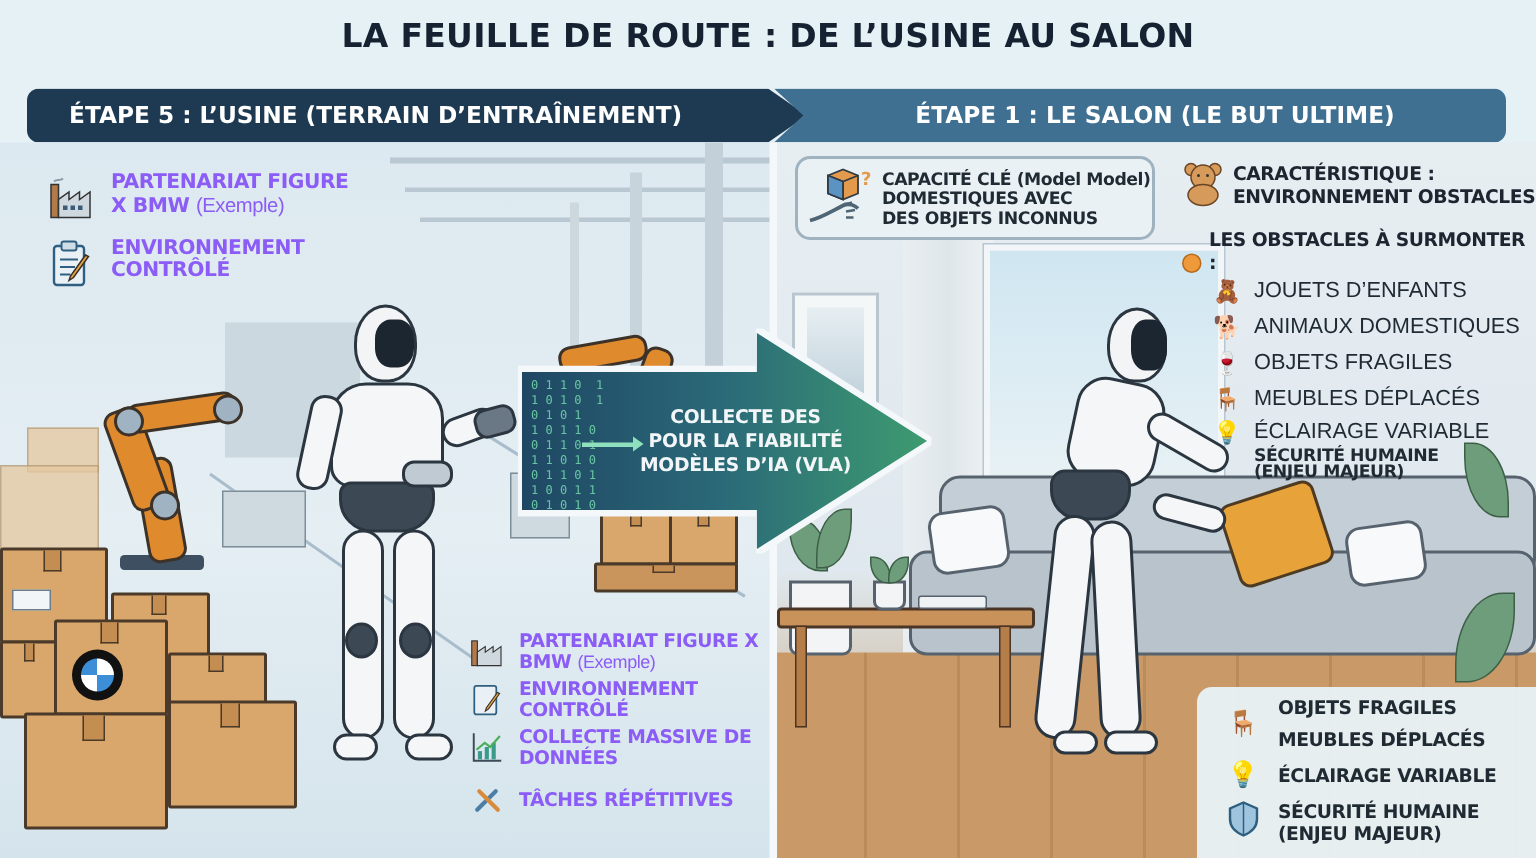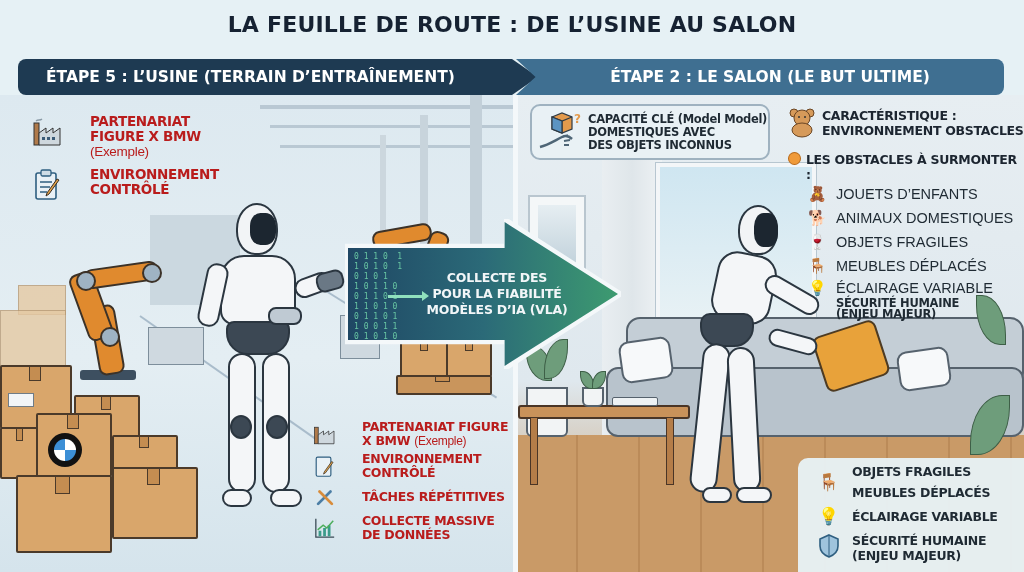--- a/index.html
+++ b/index.html
@@ -48,30 +48,30 @@
   .table-top { position: absolute; background: #c9925a; border: 2px solid #4a3526; border-radius: 3px; }
   .table-leg { position: absolute; background: #b57d48; border: 1.5px solid #4a3526; }
   .floor { position: absolute; background: repeating-linear-gradient(90deg,#c99a67 0 60px,#bb8b59 60px 62px); }
   .plant-pot { position: absolute; background: #f2f4f5; border: 2px solid #56626d; border-radius: 0 0 6px 6px; }
   .leaf { position: absolute; background: #6e9d7b; border: 1.5px solid #3e5f47; border-radius: 0 80% 0 80%; }
 
   
   .info-list { position: absolute; }
   .info-item { display: flex; align-items: flex-start; margin-bottom: 8px; }
   .info-icon { width: 36px; height: 36px; flex: 0 0 36px; margin-right: 8px; display: flex; align-items: center; justify-content: center; }
-  .info-text { font-family: "DejaVu Sans", sans-serif; font-weight: bold; font-size: 13.5px; line-height: 15px; color: #b91c1c; letter-spacing: -0.3px; margin-left: 16px; }
+  .info-text { font-family: "DejaVu Sans", sans-serif; font-weight: bold; font-size: 13.5px; line-height: 15px; color: #8b5cf6; letter-spacing: -0.3px; }
   .info-text .light { font-weight: normal; font-family: "Liberation Sans", sans-serif; font-size: 13.5px; }
 
   .callout { position: absolute; top: 104px; left: 530px; width: 240px; height: 56px; background: #e9f1f5; border: 2px solid #9fb2c0; border-radius: 10px; display: flex; align-items: center; padding-left: 6px; }
   .callout-text { font-family: "DejaVu Sans", sans-serif; font-weight: bold; font-size: 11.5px; line-height: 13px; color: #1f2a33; letter-spacing: -0.3px; margin-left: 6px; }
 
   .right-panel { position: absolute; top: 108px; left: 788px; width: 236px; }
   .char-row { display: flex; align-items: center; }
   .char-text { font-family: "DejaVu Sans", sans-serif; font-weight: bold; font-size: 12.5px; line-height: 15px; letter-spacing: -0.3px; }
-  .obstacles-title { display: flex; align-items: flex-start; margin-top: 14px; font-family: "DejaVu Sans", sans-serif; font-weight: bold; font-size: 12.5px; letter-spacing: -0.3px; }
+  .obstacles-title { display: flex; align-items: flex-end; margin-top: 14px; font-family: "DejaVu Sans", sans-serif; font-weight: bold; font-size: 12.5px; letter-spacing: -0.3px; }
   .dot { width: 13px; height: 13px; border-radius: 50%; background: #ef9a3a; border: 1.5px solid #b86a1b; margin-right: 5px; }
   .obst-item { display: flex; align-items: center; margin-left: 20px; height: 24px; }
   .obst-icon { width: 20px; margin-right: 8px; text-align: center; font-size: 15px; }
   .obst-label { font-family: "Liberation Sans", sans-serif; font-size: 14.5px; color: #1f2a33; }
   .obst-bold { font-family: "DejaVu Sans", sans-serif; font-weight: bold; font-size: 11.5px; line-height: 11px; margin-left: 48px; color: #1f2a33; letter-spacing: -0.3px; }
 
   .bottom-right { position: absolute; top: 458px; left: 798px; width: 226px; height: 114px; background: rgba(232,242,247,0.95); border-radius: 10px 0 0 0; padding: 6px 0 0 18px; }
   .br-item { display: flex; align-items: center; }
   .br-icon { width: 26px; text-align: center; font-size: 17px; margin-right: 10px; }
   .br-text { font-family: "DejaVu Sans", sans-serif; font-weight: bold; font-size: 12.5px; line-height: 15px; letter-spacing: -0.3px; color: #1f2a33; }
@@ -87,21 +87,21 @@
 </style>
 </head>
 <body>
 
 <div class="title">LA FEUILLE DE ROUTE : DE L’USINE AU SALON</div>
 
 <div class="stage-bar stage1">
   <span>ÉTAPE 5 : L’USINE (TERRAIN D’ENTRAÎNEMENT)</span>
 </div>
 <div class="stage-bar stage2">
-  <span>ÉTAPE 2 : LE SALON (LE BUT ULTIME)</span>
+  <span>ÉTAPE 1 : LE SALON (LE BUT ULTIME)</span>
 </div>
 
 <div class="scene-left">
 
   <div class="beam" style="left:260px;top:10px;width:256px;height:4px;"></div>
   <div class="beam" style="left:270px;top:30px;width:246px;height:3px;"></div>
   <div class="beam" style="left:280px;top:50px;width:236px;height:3px;"></div>
   <div class="beam" style="left:470px;top:0;width:12px;height:260px;background:#c3d0d9;"></div>
   <div class="beam" style="left:420px;top:20px;width:8px;height:220px;background:#c8d4dc;"></div>
   <div class="beam" style="left:380px;top:40px;width:6px;height:180px;background:#ccd7de;"></div>
@@ -249,40 +249,40 @@
   </div>
   <div class="info-item" style="margin-bottom:4px;">
     <span class="info-icon" style="width:26px;height:28px;flex-basis:26px;">
       <svg width="22" height="26" viewBox="0 0 30 34">
           <rect x="3" y="5" width="20" height="26" rx="2" fill="#e9f1f6" stroke="#2f5f80" stroke-width="1.6"></rect>
           <path d="M26 12l-10 14-3 2 1-3 10-14z" fill="#e3a44a" stroke="#3a2f24" stroke-width="1"></path>
         </svg>
     </span>
     <span class="info-text" style="font-size:12.5px;line-height:14px;">ENVIRONNEMENT CONTRÔLÉ</span>
   </div>
-  <div class="info-item" style="margin-bottom:4px;align-items:center;">
-    <span class="info-icon" style="width:26px;height:26px;flex-basis:26px;">
-      <svg width="22" height="22" viewBox="0 0 32 32">
-          <path d="M6 26L24 8" stroke="#4c7ea5" stroke-width="4" stroke-linecap="round"></path>
-          <path d="M26 26L8 8" stroke="#d88c3b" stroke-width="4" stroke-linecap="round"></path>
-        </svg>
-    </span>
-    <span class="info-text" style="font-size:12.5px;line-height:14px;">TÂCHES RÉPÉTITIVES</span>
-  </div>
   <div class="info-item">
     <span class="info-icon" style="width:26px;height:28px;flex-basis:26px;">
       <svg width="22" height="24" viewBox="0 0 24 24">
           <path d="M2 2v20h20" stroke="#3a4a56" fill="none" stroke-width="1.4"></path>
           <rect x="5" y="15" width="3" height="6" fill="#3a9b8a"></rect>
           <rect x="10" y="12" width="3" height="9" fill="#3a9b8a"></rect>
           <rect x="15" y="9" width="3" height="12" fill="#3a9b8a"></rect>
           <path d="M4 14l6-5 4 3 7-8" stroke="#4cae5b" fill="none" stroke-width="1.6"></path>
         </svg>
     </span>
     <span class="info-text" style="font-size:12.5px;line-height:14px;">COLLECTE MASSIVE DE DONNÉES</span>
+  </div>
+  <div class="info-item" style="margin-bottom:4px;align-items:center;">
+    <span class="info-icon" style="width:26px;height:26px;flex-basis:26px;">
+      <svg width="22" height="22" viewBox="0 0 32 32">
+          <path d="M6 26L24 8" stroke="#4c7ea5" stroke-width="4" stroke-linecap="round"></path>
+          <path d="M26 26L8 8" stroke="#d88c3b" stroke-width="4" stroke-linecap="round"></path>
+        </svg>
+    </span>
+    <span class="info-text" style="font-size:12.5px;line-height:14px;">TÂCHES RÉPÉTITIVES</span>
   </div>
 </div>
 
 <div class="flow-arrow">
   <div class="flow-arrow-border"></div>
   <div class="flow-arrow-shape"></div>
   <div class="binary">0 1 1 0  1
 1 0 1 0  1
 0 1 0 1
 1 0 1 1 0

